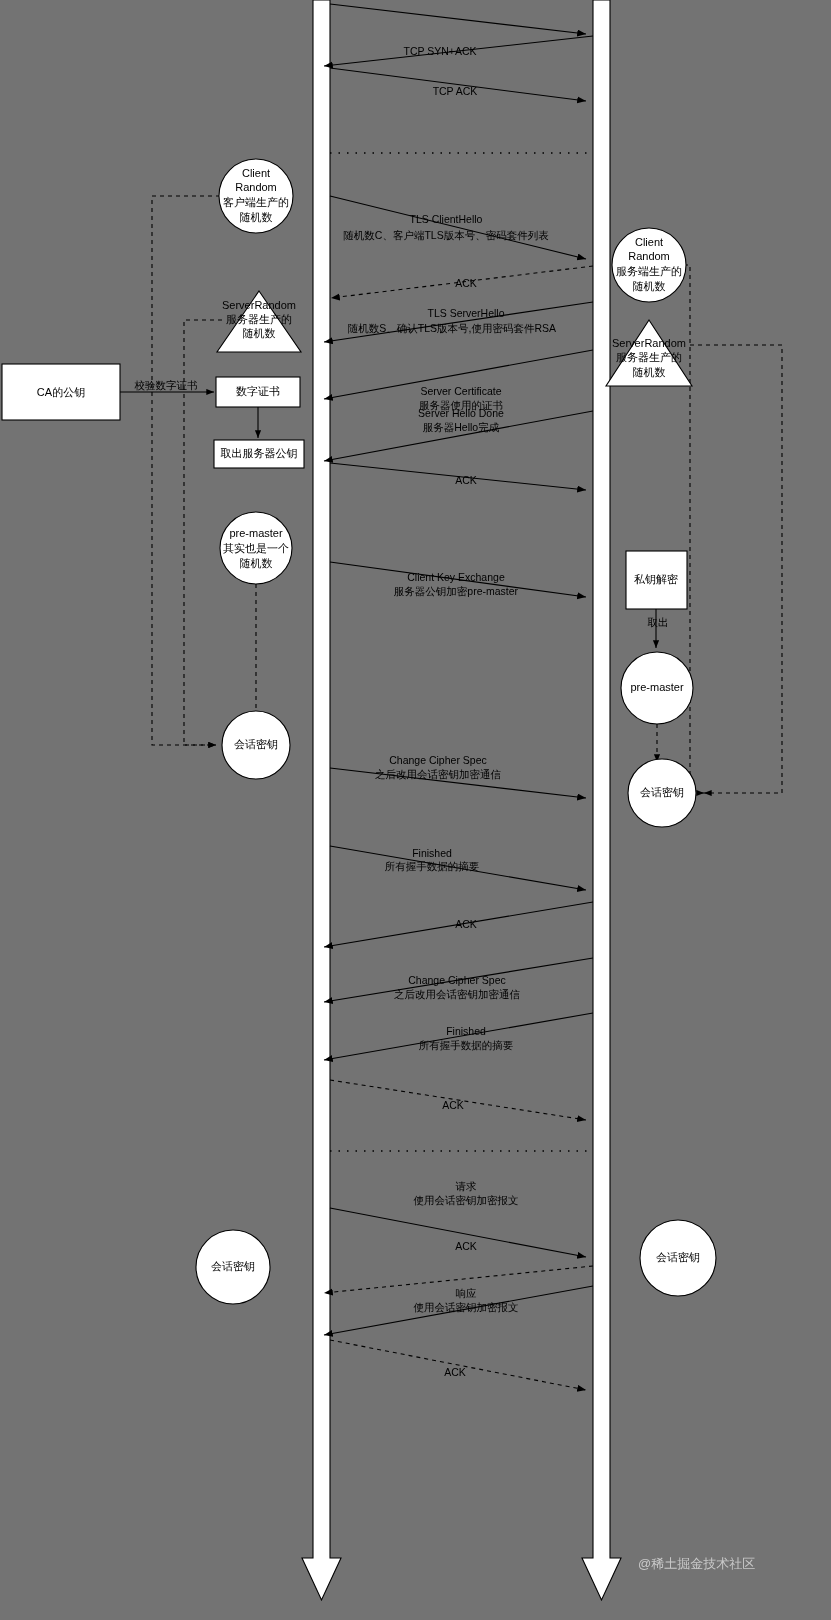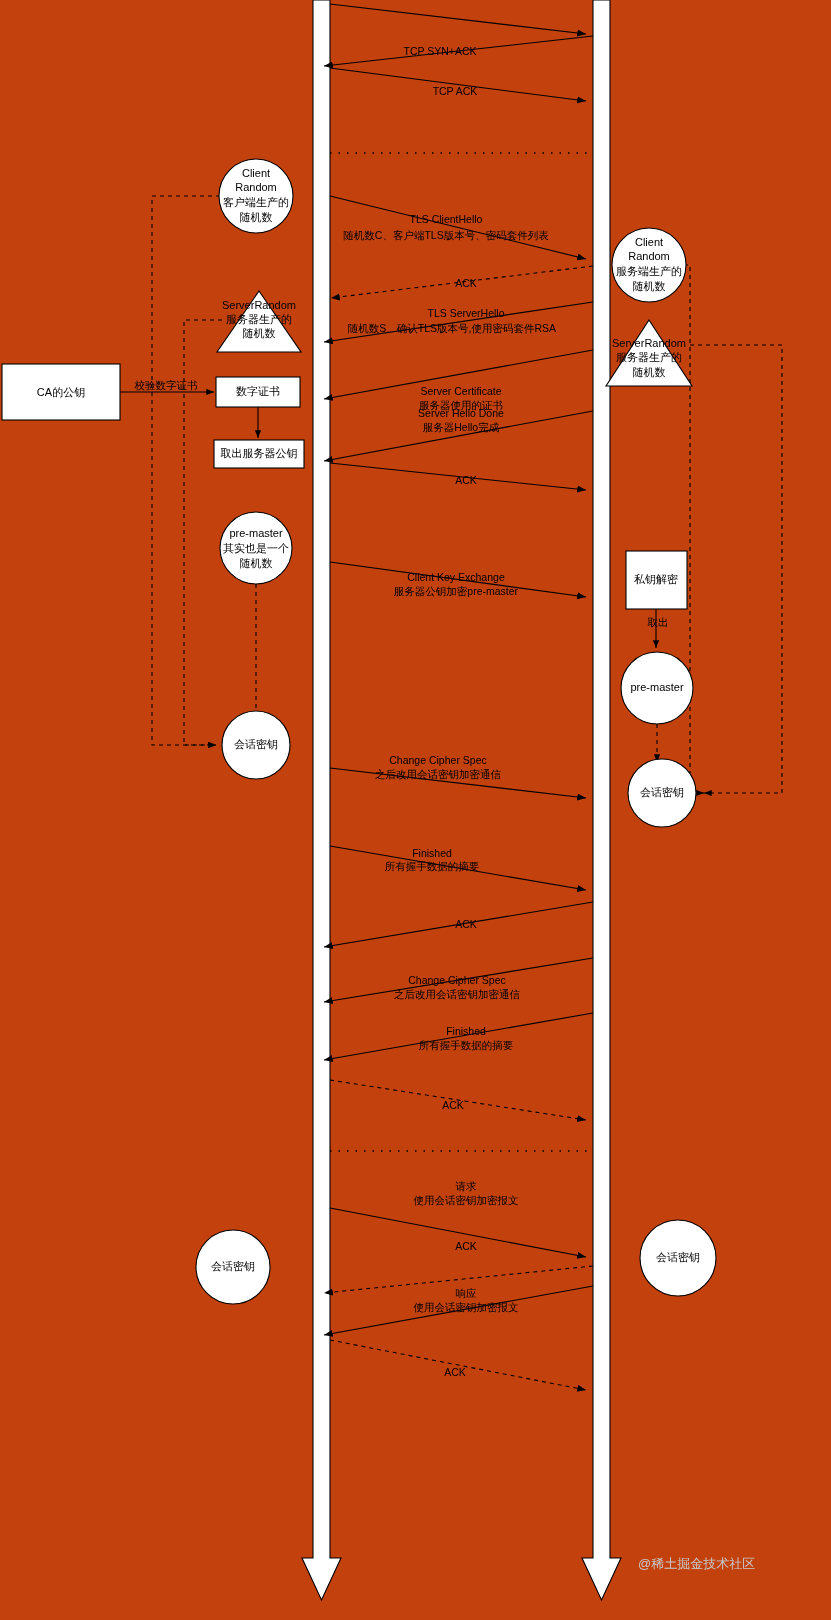--- a/index.html
+++ b/index.html
@@ -1,17 +1,17 @@
 <!DOCTYPE html>
 <html><head>
 <meta charset="utf-8">
 <style>
   html,body{margin:0;padding:0;background:#ffffff;}
   body{font-family:"Liberation Sans","DejaVu Sans",sans-serif;}
-  #canvas{position:relative;width:831px;height:1620px;background:#c2410c;overflow:hidden;}
+  #canvas{position:relative;width:831px;height:1620px;background:#737373;overflow:hidden;}
   svg{position:absolute;left:0;top:0;width:831px;height:1620px;}
   .lbl{font-size:10.5px;fill:#000;text-anchor:middle;dominant-baseline:middle;}
   .lbl-cn{font-size:10.5px;fill:#000;text-anchor:middle;dominant-baseline:middle;}
   .node-t{font-size:11px;fill:#000;text-anchor:middle;dominant-baseline:middle;}
   .wm{font-size:13px;fill:#c9c9c9;text-anchor:start;dominant-baseline:middle;}
   .sh{fill:#ffffff;stroke:#000;stroke-width:1.1;}
   .ln{stroke:#000;stroke-width:1.1;fill:none;}
   .dsh{stroke:#000;stroke-width:1.1;fill:none;stroke-dasharray:4 4;}
   .dot{stroke:#000;stroke-width:1.6;fill:none;stroke-dasharray:1.5 7;}
 </style>

